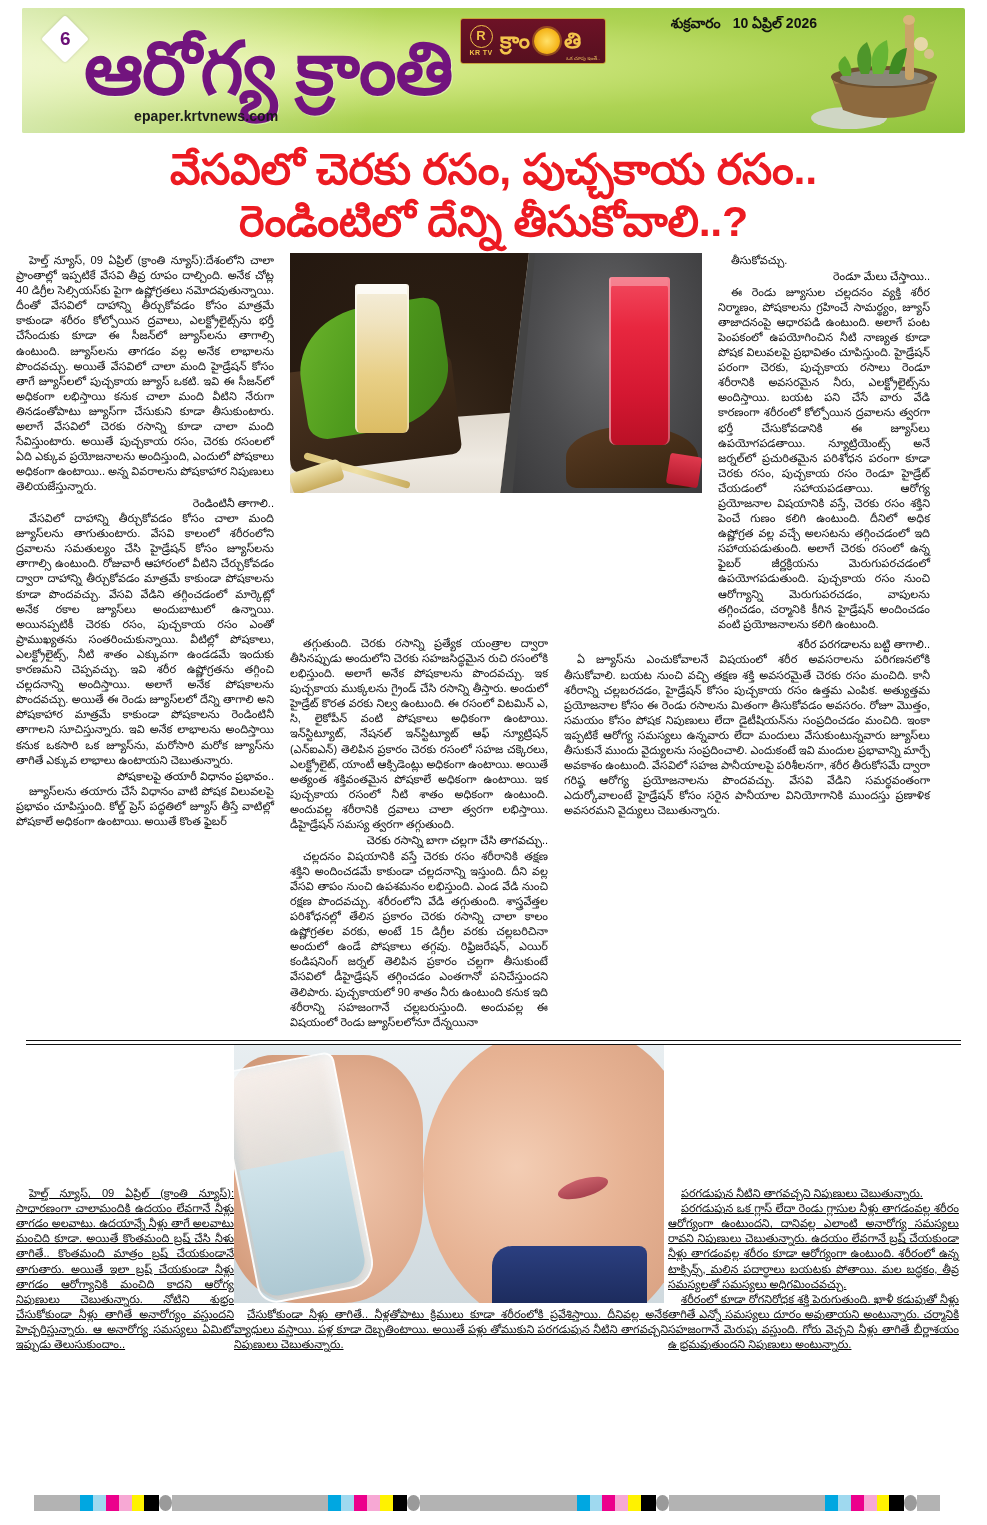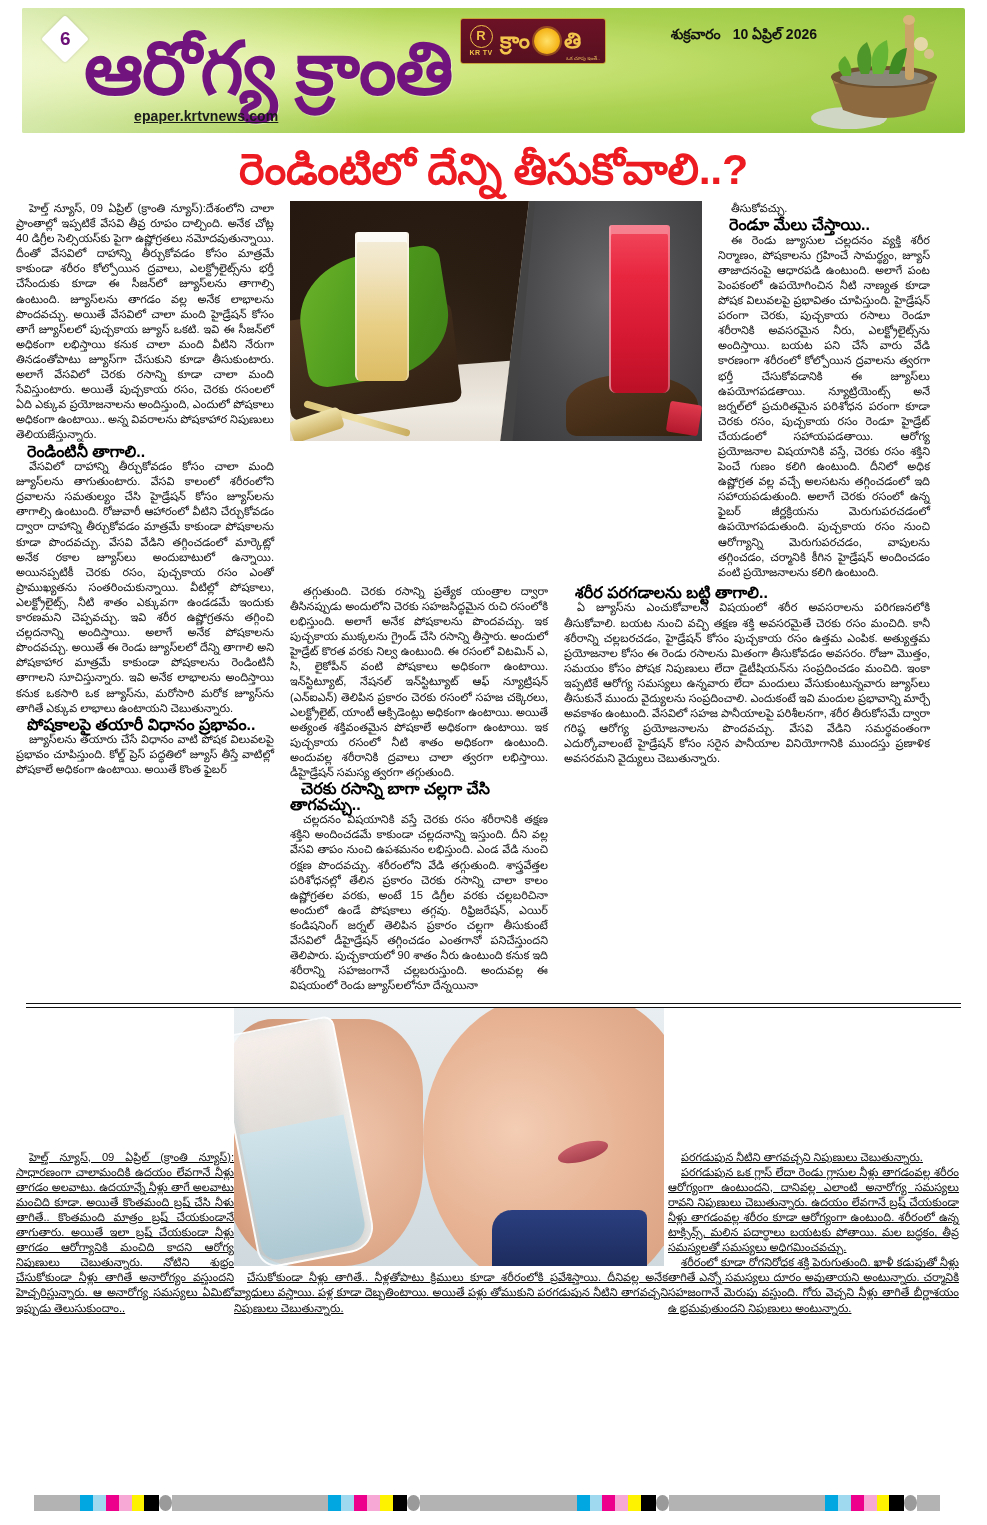--- a/index.html
+++ b/index.html
@@ -50,21 +50,20 @@
     line-height:82px;
     letter-spacing:-1px;
     white-space:nowrap;
     text-shadow:1px 1px 0 rgba(255,255,255,.4);
   }
   .mast-title .w2{color:#72147e;}
   .mast-url{
     position:absolute;left:112px;top:100px;
     color:#1a1a1a;font-weight:bold;font-size:14px;
     letter-spacing:.1px;
-    text-decoration:underline;
   }
   .krtv-logo{
     position:absolute;left:438px;top:10px;
     width:146px;height:46px;
     background:linear-gradient(180deg,#6d1226 0%,#56101f 100%);
     border:1px solid #c9a23a;border-radius:3px;
     display:flex;align-items:center;
     padding:0 5px;box-sizing:border-box;gap:4px;
     overflow:hidden;
   }
@@ -80,21 +79,21 @@
     color:#f3c54c;font-size:22px;font-weight:bold;line-height:26px;white-space:nowrap;
     font-family:"Liberation Sans",sans-serif;
   }
   .krtv-sun{
     width:26px;height:26px;flex:0 0 26px;border-radius:50%;
     background:radial-gradient(circle,#ffe169 0%,#f6b81f 60%,#d99000 100%);
     box-shadow:0 0 0 2px rgba(246,184,31,.35);
   }
   .krtv-sub{position:absolute;right:5px;bottom:1px;font-size:5px;color:#e0b45a;}
   .mast-date{
-    position:absolute;right:148px;top:18px;
+    position:absolute;right:148px;top:7px;
     color:#111;font-size:14px;font-weight:bold;white-space:nowrap;
   }
   .mast-date .dow{margin-right:12px;}
   .mortar{
     position:absolute;right:6px;top:6px;width:150px;height:116px;
   }
 
   
   .head-main{
     margin:10px 20px 4px 20px;
@@ -118,26 +117,26 @@
     font-size:11.2px;
     line-height:15.1px;
     text-align:justify;
     color:#0d0d0d;
     text-indent:13px;
     hyphens:none;
     word-spacing:-.2px;
   }
   p.sub{
     margin:1px 0 0 0;
-    font-weight:bold;
-    font-size:16px;
+    font-weight:normal;
+    font-size:11px;
     line-height:15.6px;
     color:#000;
     text-indent:11px;
-    text-align:left;
+    text-align:right;
   }
 
   
   .photo{position:relative;overflow:hidden;background:#444;}
   .juice-photo{width:412px;height:240px;}
   .jp-left{
     position:absolute;left:0;top:0;width:58%;height:100%;
     background:
       radial-gradient(ellipse at 60% 78%, #3a2a1c 0%, #2a1d12 45%, #241810 100%),
       linear-gradient(180deg,#efe9e0 0%, #d9d2c7 100%);
@@ -317,20 +316,21 @@
       <path d="M52 60 Q42 38 58 28 Q66 44 60 60 Z" fill="#4e962a"></path>
       <path d="M64 60 Q58 34 78 26 Q82 46 74 60 Z" fill="#67b534"></path>
       <path d="M80 60 Q82 36 98 34 Q96 50 90 60 Z" fill="#3f8a22"></path>
       <path d="M34 62 Q24 50 36 42 Q44 52 42 62 Z" fill="#5da82c"></path>
       <circle cx="112" cy="30" r="7" fill="#e6d7a8"></circle>
       <circle cx="120" cy="40" r="5" fill="#d6c38c"></circle>
     </svg>
   </div>
 
   <div class="head-main">
+    <div>వేసవిలో చెరకు రసం, పుచ్చకాయ రసం..</div>
     <div>రెండింటిలో దేన్ని తీసుకోవాలి..?</div>
   </div>
 
   <div class="article">
     <div style="display:flex;gap:16px;align-items:flex-start;">
 
       <div style="width:258px;">
         <p class="body">హెల్త్ న్యూస్, 09 ఏప్రిల్ (క్రాంతి న్యూస్):దేశంలోని చాలా ప్రాంతాల్లో ఇప్పటికే వేసవి తీవ్ర రూపం దాల్చింది. అనేక చోట్ల 40 డిగ్రీల సెల్సియస్‌కు పైగా ఉష్ణోగ్రతలు నమోదవుతున్నాయి. దీంతో వేసవిలో దాహాన్ని తీర్చుకోవడం కోసం మాత్రమే కాకుండా శరీరం కోల్పోయిన ద్రవాలు, ఎలక్ట్రోలైట్స్‌ను భర్తీ చేసేందుకు కూడా ఈ సీజన్‌లో జ్యూస్‌లను తాగాల్సి ఉంటుంది. జ్యూస్‌లను తాగడం వల్ల అనేక లాభాలను పొందవచ్చు. అయితే వేసవిలో చాలా మంది హైడ్రేషన్ కోసం తాగే జ్యూస్‌లలో పుచ్చకాయ జ్యూస్ ఒకటి. ఇవి ఈ సీజన్‌లో అధికంగా లభిస్తాయి కనుక చాలా మంది వీటిని నేరుగా తినడంతోపాటు జ్యూస్‌గా చేసుకుని కూడా తీసుకుంటారు. అలాగే వేసవిలో చెరకు రసాన్ని కూడా చాలా మంది సేవిస్తుంటారు. అయితే పుచ్చకాయ రసం, చెరకు రసంలలో ఏది ఎక్కువ ప్రయోజనాలను అందిస్తుంది, ఎందులో పోషకాలు అధికంగా ఉంటాయి.. అన్న వివరాలను పోషకాహార నిపుణులు తెలియజేస్తున్నారు.</p>
         <p class="sub">రెండింటినీ తాగాలి..</p>
         <p class="body">వేసవిలో దాహాన్ని తీర్చుకోవడం కోసం చాలా మంది జ్యూస్‌లను తాగుతుంటారు. వేసవి కాలంలో శరీరంలోని ద్రవాలను సమతుల్యం చేసి హైడ్రేషన్ కోసం జ్యూస్‌లను తాగాల్సి ఉంటుంది. రోజువారీ ఆహారంలో వీటిని చేర్చుకోవడం ద్వారా దాహాన్ని తీర్చుకోవడం మాత్రమే కాకుండా పోషకాలను కూడా పొందవచ్చు. వేసవి వేడిని తగ్గించడంలో మార్కెట్లో అనేక రకాల జ్యూస్‌లు అందుబాటులో ఉన్నాయి. అయినప్పటికీ చెరకు రసం, పుచ్చకాయ రసం ఎంతో ప్రాముఖ్యతను సంతరించుకున్నాయి. వీటిల్లో పోషకాలు, ఎలక్ట్రోలైట్స్, నీటి శాతం ఎక్కువగా ఉండడమే ఇందుకు కారణమని చెప్పవచ్చు. ఇవి శరీర ఉష్ణోగ్రతను తగ్గించి చల్లదనాన్ని అందిస్తాయి. అలాగే అనేక పోషకాలను పొందవచ్చు. అయితే ఈ రెండు జ్యూస్‌లలో దేన్ని తాగాలి అని పోషకాహార మాత్రమే కాకుండా పోషకాలను రెండింటినీ తాగాలని సూచిస్తున్నారు. ఇవి అనేక లాభాలను అందిస్తాయి కనుక ఒకసారి ఒక జ్యూస్‌ను, మరోసారి మరోక జ్యూస్‌ను తాగితే ఎక్కువ లాభాలు ఉంటాయని చెబుతున్నారు.</p>

